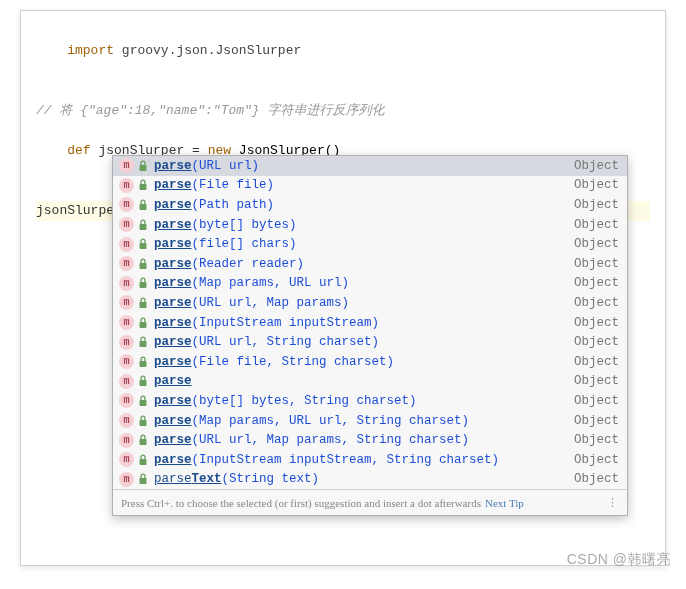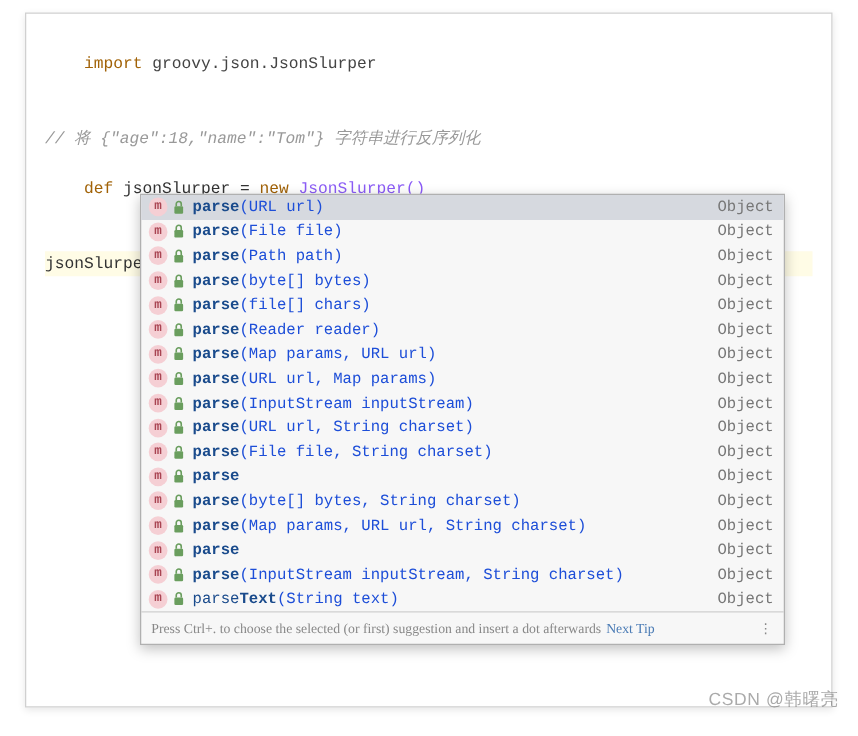--- a/index.html
+++ b/index.html
@@ -23,21 +23,21 @@
     background: #fff;
     padding: 10px 15px 10px 15px;
   }
   .code-line {
     line-height: 20px;
     white-space: pre;
     color: #333;
   }
   .kw { color: #a16207; font-weight: normal; }
   .pkg { color: #444; }
-  .cls { color: #8b5cf6; }
+  .cls { color: #000000; }
   .comment { color: #999; font-style: italic; }
   .typed-line {
     background: #fffce6;
     display: block;
     width: 100%;
     line-height: 20px;
     white-space: pre;
     color: #333;
   }
   .cursor {
@@ -82,21 +82,21 @@
     flex-shrink: 0;
   }
   .lock {
     width: 10px;
     height: 12px;
     position: relative;
     margin-right: 6px;
     flex-shrink: 0;
   }
   .lock svg { display: block; }
-  .method { color: #1a4b8c; font-weight: bold; }
+  .method { color: #1a4b8c; font-weight: bold; text-decoration: underline; }
   .params { color: #1d4ed8; }
   .spacer { flex: 1; }
   .ret { color: #777; }
   .popup-footer {
     border-top: 1px solid #d0d0d0;
     padding: 6px 8px;
     font-size: 11px;
     color: #888;
     font-family: Liberation Serif, serif;
     display: flex;
@@ -315,20 +315,21 @@
       </div>
       <div class="popup-item">
         <span class="badge">m</span>
         <span class="lock">
           <svg width="10" height="12" viewBox="0 0 10 12">
             <rect x="1.5" y="5" width="7" height="6" rx="1" fill="#6a9e5e"></rect>
             <path d="M3 5 V3.2 a2 2 0 0 1 4 0 V5" fill="none" stroke="#6a9e5e" stroke-width="1.3"></path>
           </svg>
         </span>
         <span class="method">parse</span>
+        <span class="params">(URL url, Map params, String charset)</span>
         <span class="spacer"></span>
         <span class="ret">Object</span>
       </div>
       <div class="popup-item">
         <span class="badge">m</span>
         <span class="lock">
           <svg width="10" height="12" viewBox="0 0 10 12">
             <rect x="1.5" y="5" width="7" height="6" rx="1" fill="#6a9e5e"></rect>
             <path d="M3 5 V3.2 a2 2 0 0 1 4 0 V5" fill="none" stroke="#6a9e5e" stroke-width="1.3"></path>
           </svg>

